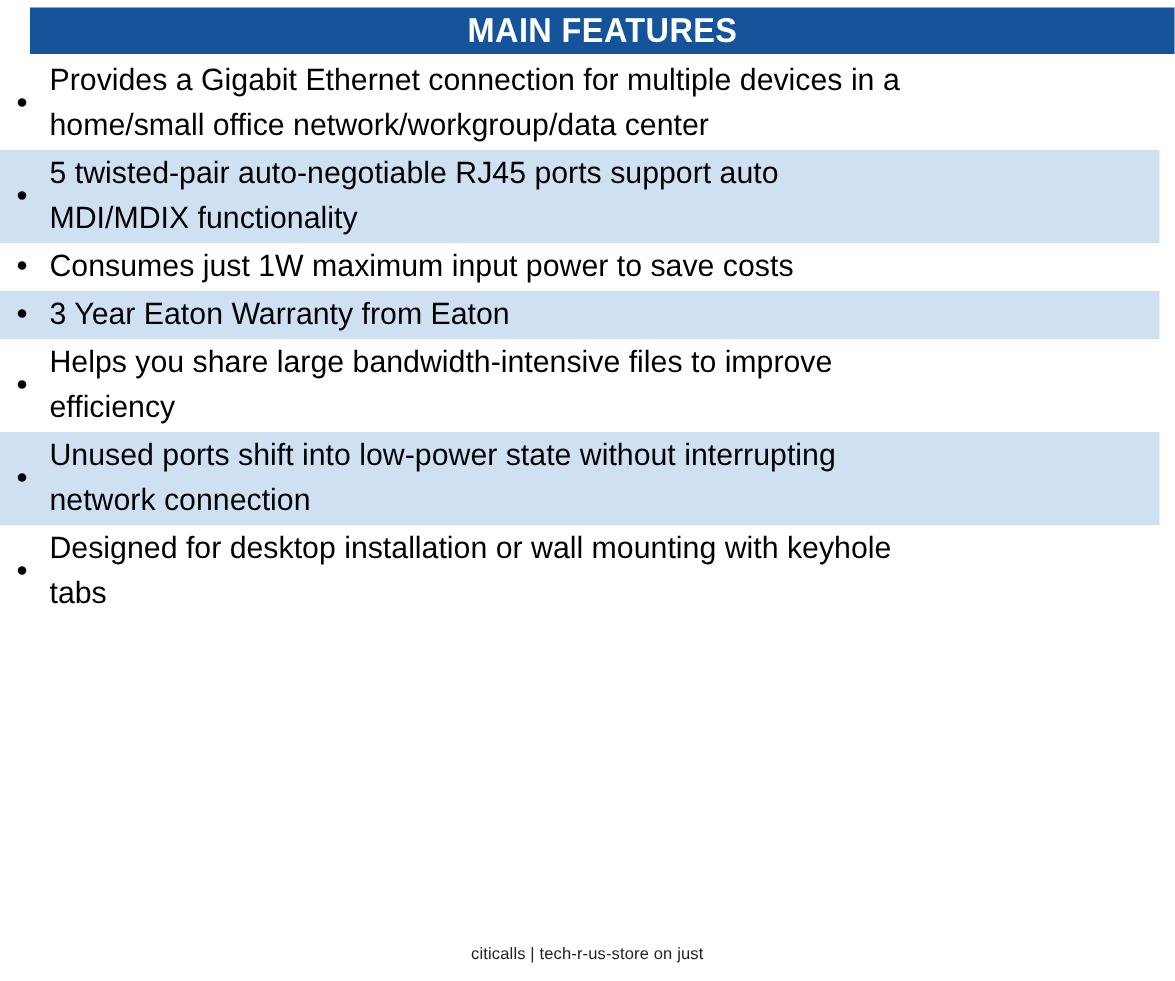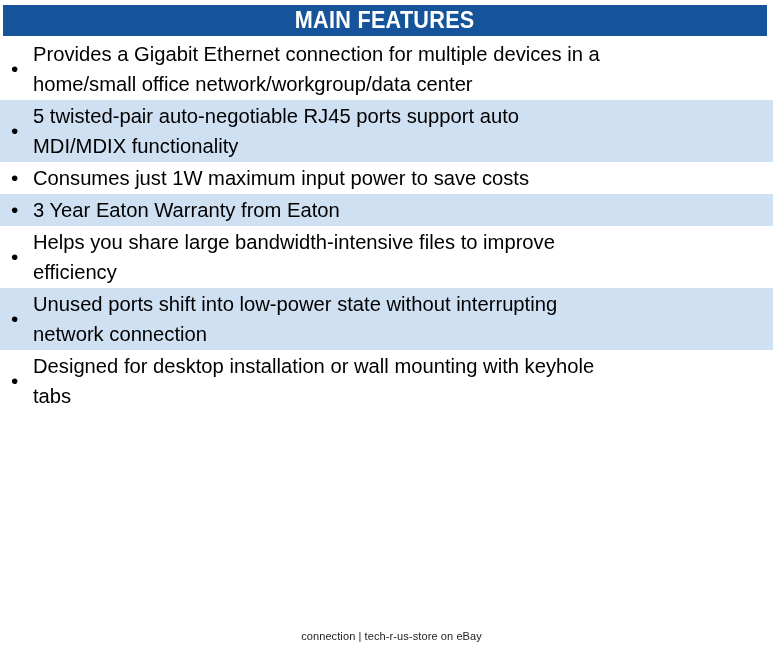--- a/index.html
+++ b/index.html
@@ -19,21 +19,21 @@
   .page {
     width: 783px;
     height: 654px;
     position: relative;
     background: #ffffff;
   }
 
   
   .title-bar {
     position: absolute;
-    left: 3px;
+    left: 20px;
     top: 5px;
     width: 764px;
     height: 31px;
     background: #15549A;
     display: flex;
     align-items: center;
     justify-content: center;
   }
   .title-text {
     color: #ffffff;
@@ -154,16 +154,16 @@
 
     <div class="feature-row plain">
       <span class="bullet">•</span>
       <span class="feature-text">Designed for desktop installation or wall mounting with keyhole
 tabs</span>
     </div>
 
   </div>
 
   <div class="footer">
-    <span class="footer-text">connection | tech-r-us-store on eBay</span>
+    <span class="footer-text">citicalls | tech-r-us-store on just</span>
   </div>
 
 </div>
 
 </body></html>

